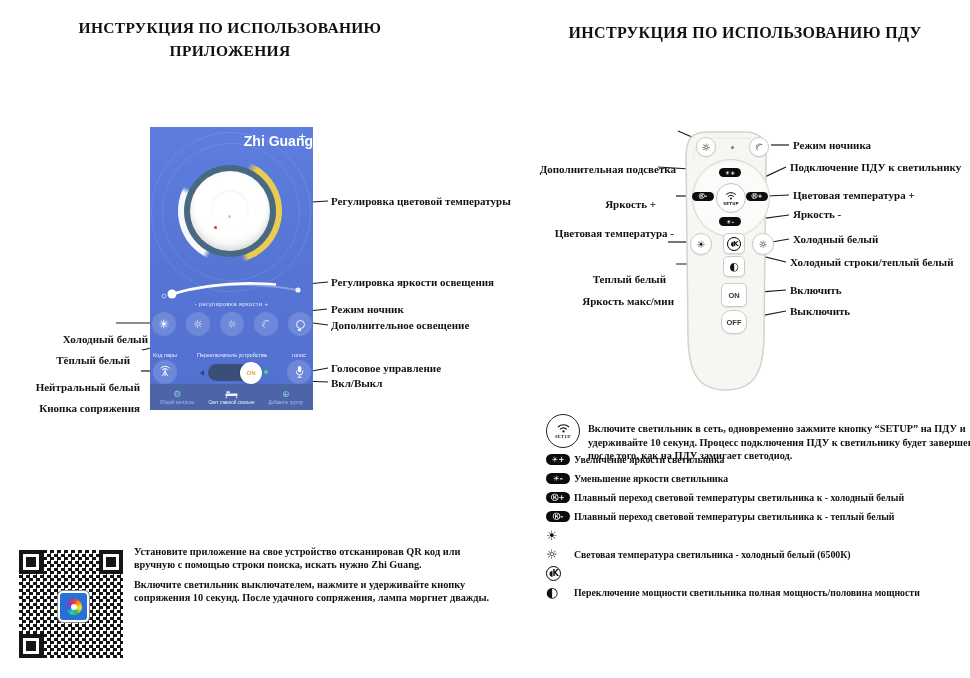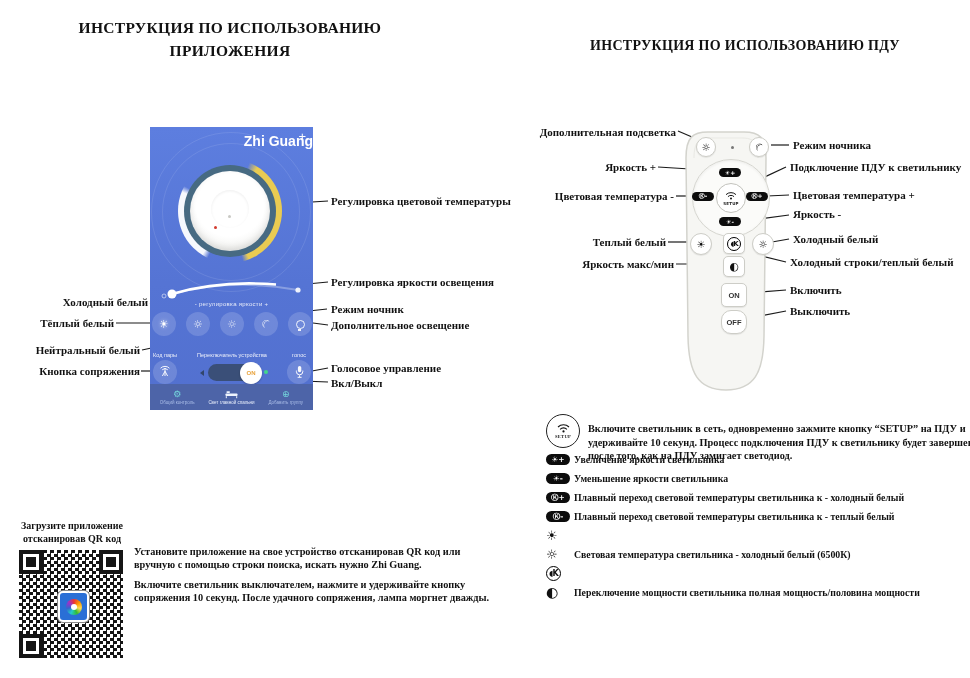--- a/index.html
+++ b/index.html
@@ -2,27 +2,27 @@
 <html><head>
 <meta charset="utf-8">
 <style>
   html,body{margin:0;padding:0;background:#fff;}
   .page{position:relative;width:970px;height:678px;background:#fff;overflow:hidden;
         font-family:"Liberation Serif",serif;color:#111;}
   
   .ltitle{position:absolute;left:40px;top:16px;width:380px;text-align:center;
           font-size:15.5px;font-weight:bold;line-height:1.5;letter-spacing:.3px;}
   .rtitle{position:absolute;left:530px;top:24px;width:430px;text-align:center;
-          font-size:14px;font-weight:bold;letter-spacing:.3px;margin-top:14px;}
+          font-size:16px;font-weight:bold;letter-spacing:.3px;}
   
   .lines{position:absolute;left:0;top:0;pointer-events:none;}
   .lines path{stroke:#1a1a1a;stroke-width:1.2;fill:none;}
   
   .lbl{position:absolute;font-size:11px;font-weight:bold;white-space:nowrap;color:#111;}
-  .ra{text-align:right;}
+  .ra{text-align:right;margin-top:37px;}
   
   .phone{position:absolute;left:150px;top:127px;width:163px;height:283px;
          background:linear-gradient(180deg,#5d7edf 0%,#5574d4 55%,#5270cf 100%);
          font-family:"Liberation Sans",sans-serif;color:#fff;}
   .ph-title{position:absolute;left:0;top:6px;width:100%;text-align:right;font-size:14px;font-weight:bold;color:#fff;}
   .ph-plus{position:absolute;right:7px;top:2px;font-size:13px;color:#fff;cursor:default;}
   .halo{position:absolute;border:1px solid rgba(255,255,255,.10);border-radius:50%;}
   .h1{left:12px;top:16px;width:136px;height:136px;}
   .h2{left:1px;top:5px;width:158px;height:158px;}
   .arc{position:absolute;left:28px;top:32px;width:104px;height:104px;border-radius:50%;
@@ -240,21 +240,21 @@
         <span class="nav-ic">⊕</span>
         <span class="nav-lb">Добавить группу</span>
       </div>
     </div>
   </div>
 
   <div class="lbl" style="left:331px;top:195px">Регулировка цветовой температуры</div>
   <div class="lbl" style="left:331px;top:276px">Регулировка яркости освещения</div>
   <div class="lbl ra" style="left:28px;top:296px;width:120px">Холодный белый</div>
   <div class="lbl" style="left:331px;top:303px">Режим ночник</div>
-  <div class="lbl ra" style="left:28px;top:317px;width:86px">Тёплый белый</div>
+  <div class="lbl ra" style="left:44px;top:317px;width:86px">Тёплый белый</div>
   <div class="lbl" style="left:331px;top:319px">Дополнительное освещение</div>
   <div class="lbl ra" style="left:28px;top:344px;width:112px">Нейтральный белый</div>
   <div class="lbl ra" style="left:28px;top:365px;width:112px">Кнопка сопряжения</div>
   <div class="lbl" style="left:331px;top:362px">Голосовое управление</div>
   <div class="lbl" style="left:331px;top:377px">Вкл/Выкл</div>
 
   <div class="remote">
     <svg width="104" height="272" viewBox="0 0 104 272">
       <path d="M12,30 C12,9 19,4 34,4 L70,4 C85,4 92,9 92,30 L90,208 C89.5,245 80,262 52,262 C24,262 14.5,245 14,208 Z" fill="#f6f6f3" stroke="#d3d3cd" stroke-width="1.5"></path>
       <path d="M20,30 C20,14 25,10 36,10 L68,10 C79,10 84,14 84,30" fill="none" stroke="#e9e9e4" stroke-width="1"></path>
@@ -365,24 +365,20 @@
         </span>
     </div>
     <div class="lg-row">
       <span class="lg-ico">
           <span class="lg-sun" style="font-size:14px">◐</span>
         </span>
       <span class="lg-text">Переключение мощности светильника полная мощность/половина мощности</span>
     </div>
   </div>
 
-  <div class="qr-title">
-    <div>Загрузите приложение</div>
-    <div>отсканировав QR код</div>
-  </div>
   <div class="qr">
     <div class="qr-pat"></div>
     <div class="finder f-tl"></div>
     <div class="finder f-tr"></div>
     <div class="finder f-bl"></div>
     <div class="qr-logo">
         <div class="qr-logo-c"></div>
       </div>
   </div>
   <p class="qr-p p1">Установите приложение на свое устройство отсканировав QR код или вручную с помощью строки поиска, искать нужно Zhi Guang.</p>

